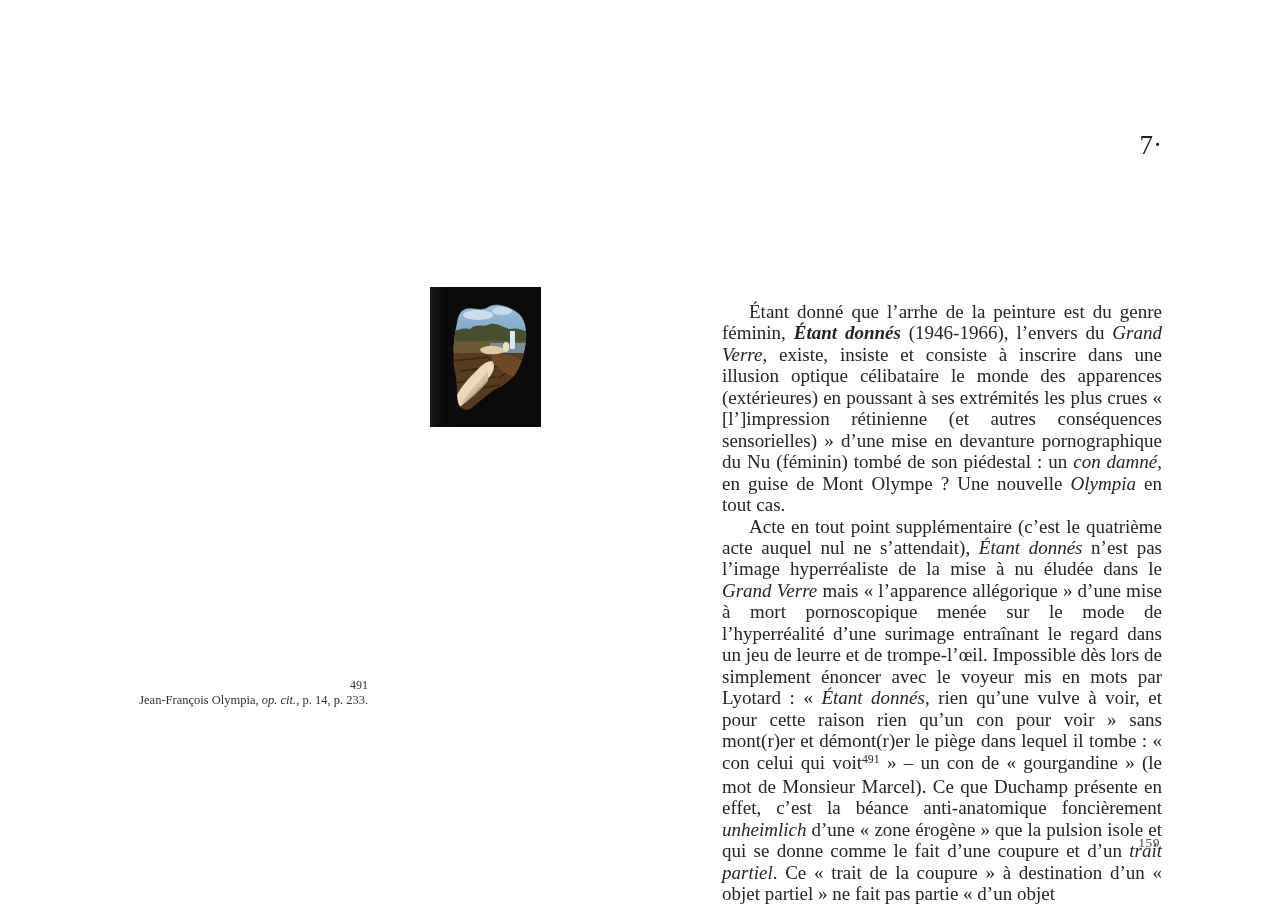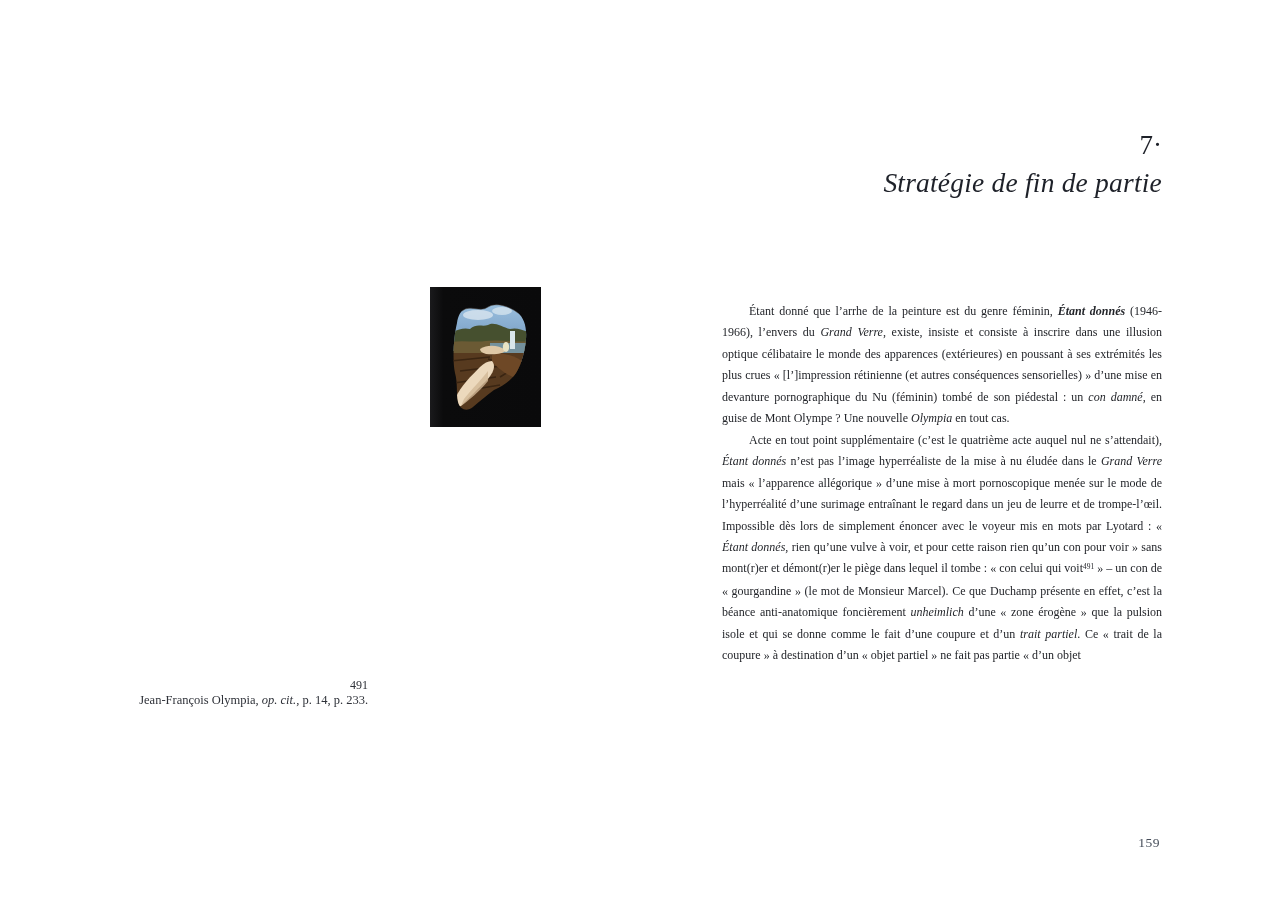--- a/index.html
+++ b/index.html
@@ -31,21 +31,21 @@
     text-align:right;color:#1e2129;
   }
   .chapter-number{font-size:27px;line-height:30px;margin-bottom:8px;}
   .chapter-title{
     font-size:27.5px;line-height:30px;
     font-style:italic;font-weight:normal;margin:0;
     letter-spacing:0.2px;
   }
   .body-text{
     position:absolute;left:722px;top:301px;width:440px;
-    font-size:12px;line-height:21.45px;
+    font-size:19px;line-height:21.45px;
     text-align:justify;
     hyphens:none;
   }
   .para{margin:0;}
   .para.indent{text-indent:27px;}
   .s-r{font-style:normal;}
   .s-i{font-style:italic;text-align:center;}
   .s-bi{font-style:italic;font-weight:bold;}
   .s-sup{font-size:0.62em;position:relative;top:-0.45em;vertical-align:baseline;}
   .folio{
@@ -100,21 +100,20 @@
     <div class="footnote">
       <div class="footnote-number">491</div>
       <div class="footnote-text"><span class="s-r">Jean-François Olympia, </span><span class="s-i">op. cit.</span><span class="s-r">, p. 14, p. 233.</span></div>
     </div>
   </div>
 
   <div>
 
     <header class="chapter-head">
       <div class="chapter-number">7·</div>
-      <h1 class="chapter-title">Stratégie de fin de partie</h1>
     </header>
 
     <div class="body-text">
         <p class="para indent"><span class="s-r">Étant donné que l’arrhe de la peinture est du genre féminin, </span><span class="s-bi">Étant donnés</span><span class="s-r"> (1946-1966), l’envers du </span><span class="s-i">Grand Verre</span><span class="s-r">, existe, insiste et consiste à inscrire dans une illusion optique célibataire le monde des apparences (extérieures) en poussant à ses extrémités les plus crues « [l’]impression rétinienne (et autres conséquences sensorielles) » d’une mise en devanture pornographique du Nu (féminin) tombé de son piédestal : un </span><span class="s-i">con damné</span><span class="s-r">, en guise de Mont Olympe ? Une nouvelle </span><span class="s-i">Olympia</span><span class="s-r"> en tout cas.</span></p>
         <p class="para indent"><span class="s-r">Acte en tout point supplémentaire (c’est le quatrième acte auquel nul ne s’attendait), </span><span class="s-i">Étant donnés</span><span class="s-r"> n’est pas l’image hyperréaliste de la mise à nu éludée dans le </span><span class="s-i">Grand Verre</span><span class="s-r"> mais « l’apparence allégorique » d’une mise à mort pornoscopique menée sur le mode de l’hyperréalité d’une surimage entraînant le regard dans un jeu de leurre et de trompe-l’œil. Impossible dès lors de simplement énoncer avec le voyeur mis en mots par Lyotard : « </span><span class="s-i">Étant donnés</span><span class="s-r">, rien qu’une vulve à voir, et pour cette raison rien qu’un con pour voir » sans mont(r)er et démont(r)er le piège dans lequel il tombe : « con celui qui voit</span><span class="s-sup">491</span><span class="s-r"> » – un con de « gourgandine » (le mot de Monsieur Marcel). Ce que Duchamp présente en effet, c’est la béance anti-anatomique foncièrement </span><span class="s-i">unheimlich</span><span class="s-r"> d’une « zone érogène » que la pulsion isole et qui se donne comme le fait d’une coupure et d’un </span><span class="s-i">trait partiel</span><span class="s-r">. Ce « trait de la coupure » à destination d’un « objet partiel » ne fait pas partie « d’un objet</span></p>
       </div>
 
     <div class="folio">159</div>
   </div>
 

